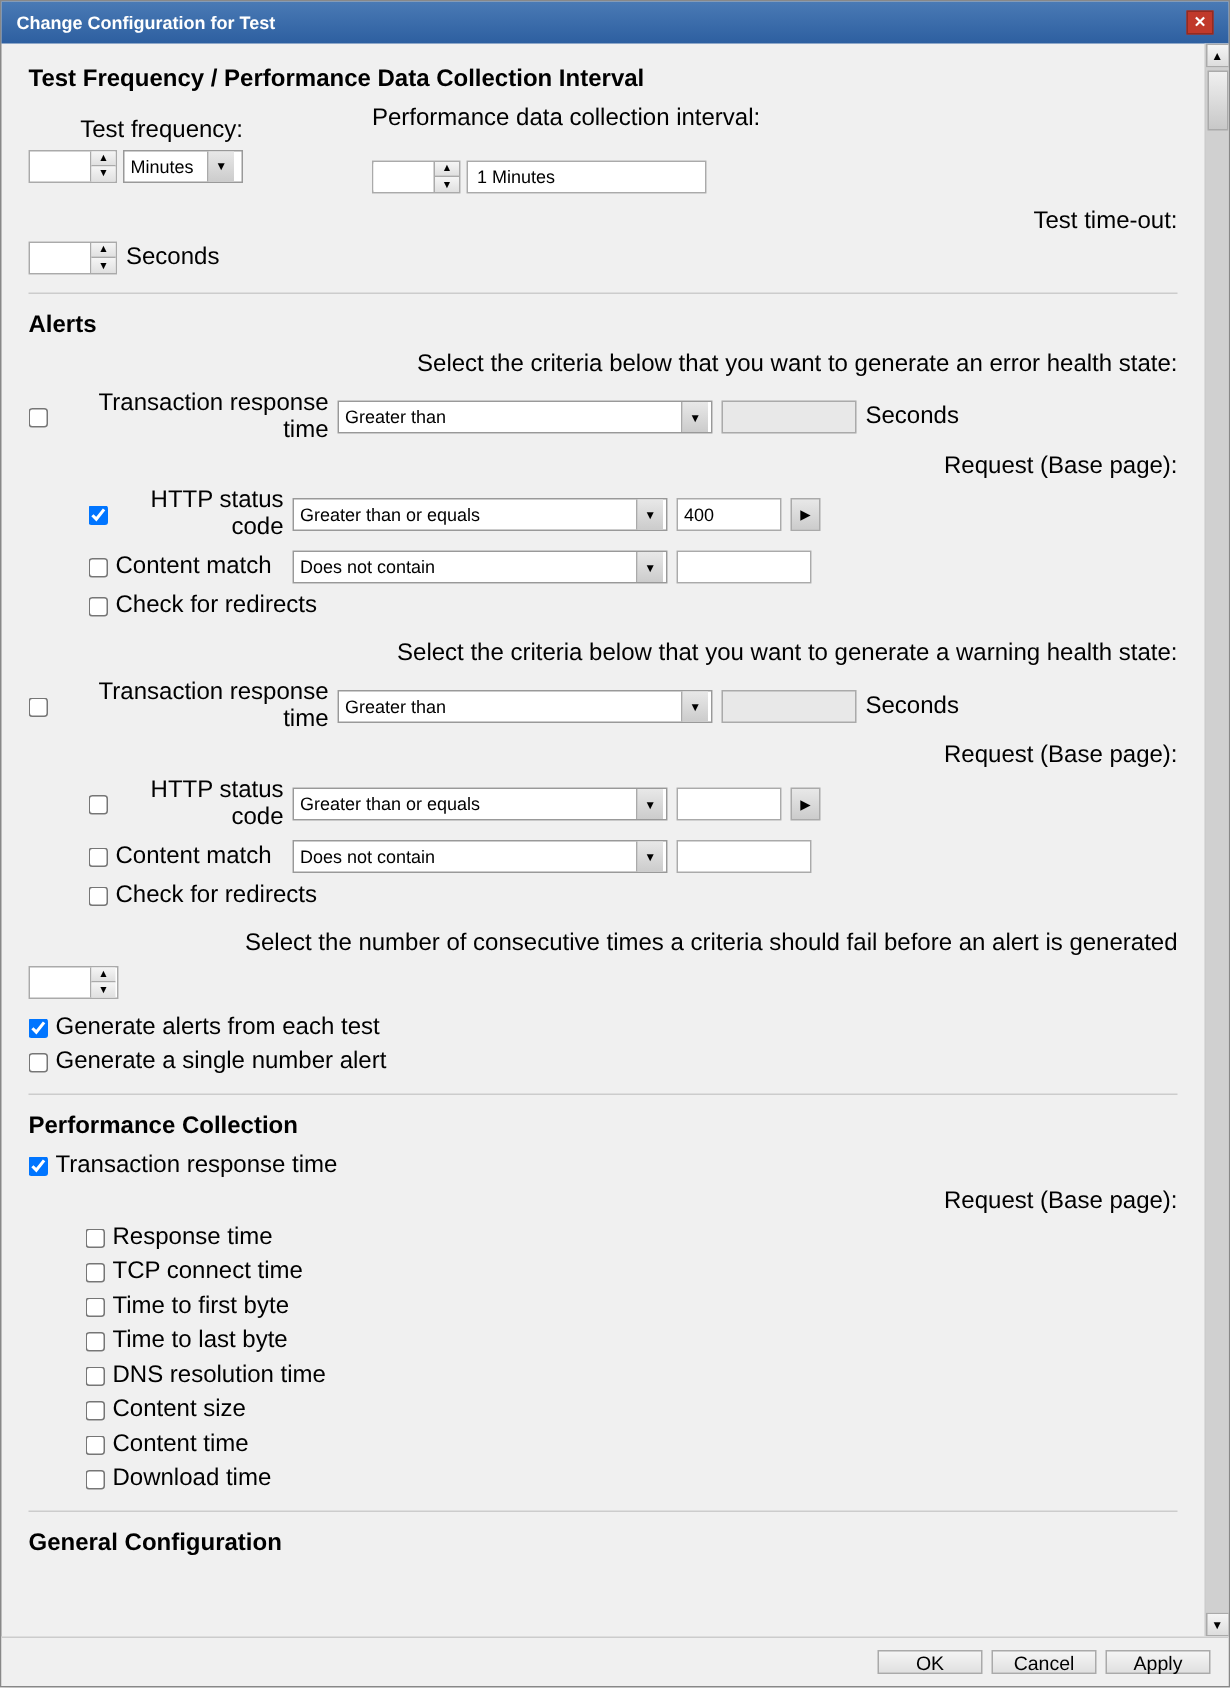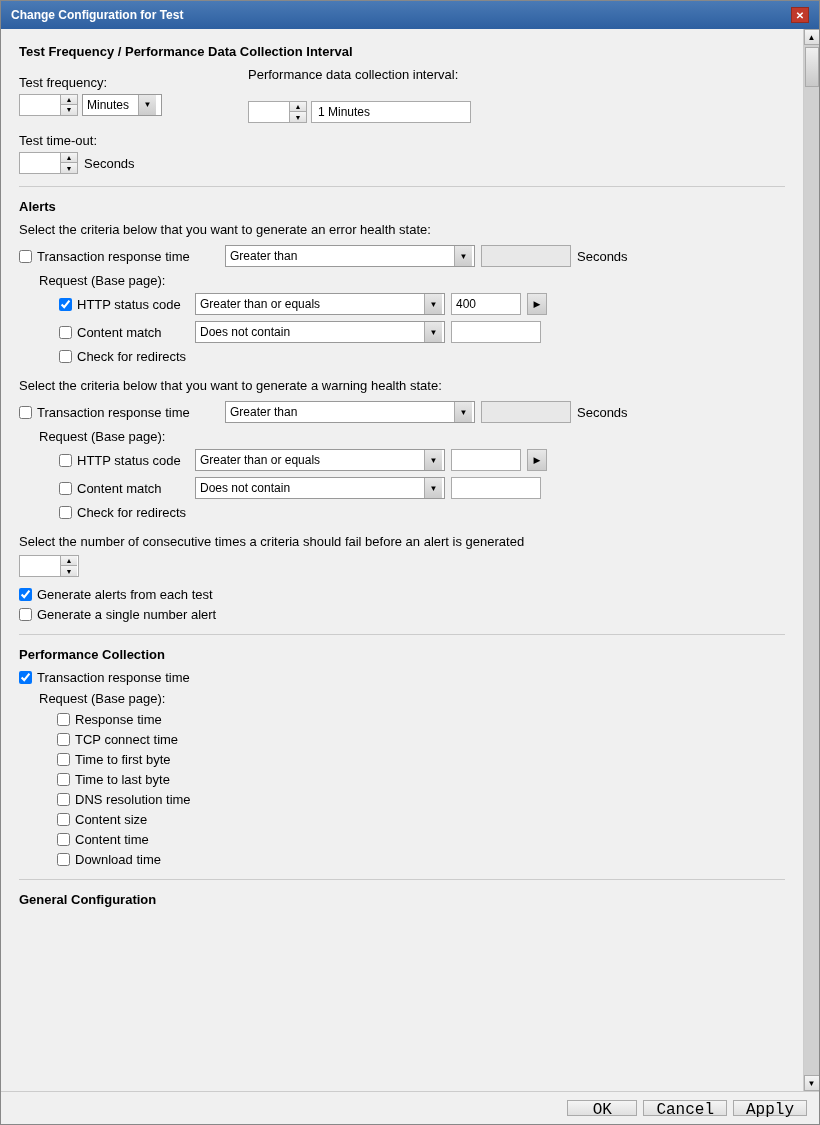--- a/index.html
+++ b/index.html
@@ -84,36 +84,37 @@
       width: 14px;
       height: 40px;
       background: linear-gradient(to bottom, #f0f0f0, #c8c8c8);
       border: 1px solid #aaa;
       position: absolute;
       top: 2px;
       left: 1px;
     }
     .section-title {
       font-weight: bold;
-      font-size: 13px;
+      font-size: 16px;
       margin-bottom: 8px;
     }
     .section-divider {
       border: none;
       border-top: 1px solid #ccc;
       margin: 12px 0;
     }
     .field-row {
       display: flex;
       align-items: center;
       margin-bottom: 6px;
       gap: 6px;
     }
     .label {
-      font-size: 13px;
+      font-size: 16px;
+      text-align: right;
     }
     .spinbox {
       display: flex;
       align-items: center;
       border: 1px solid #aaa;
       background: white;
     }
     .spinbox input {
       width: 40px;
       border: none;
@@ -224,25 +225,25 @@
       padding: 8px 12px;
       display: flex;
       justify-content: flex-end;
       gap: 6px;
       flex-shrink: 0;
     }
     .btn {
       height: 16px;
       min-width: 70px;
       padding: 0 12px;
-      font-size: 16px;
+      font-size: 13px;
       background: linear-gradient(to bottom, #f5f5f5, #e0e0e0);
       border: 1px solid #aaa;
       cursor: pointer;
-      font-family: Liberation Mono, monospace;
+      font-family: Liberation Sans, sans-serif;
     }
     .btn-ok {
       min-width: 70px;
     }
     .minutes-dropdown {
       width: 80px;
     }
     .perf-value-display {
       height: 22px;
       border: 1px solid #aaa;

